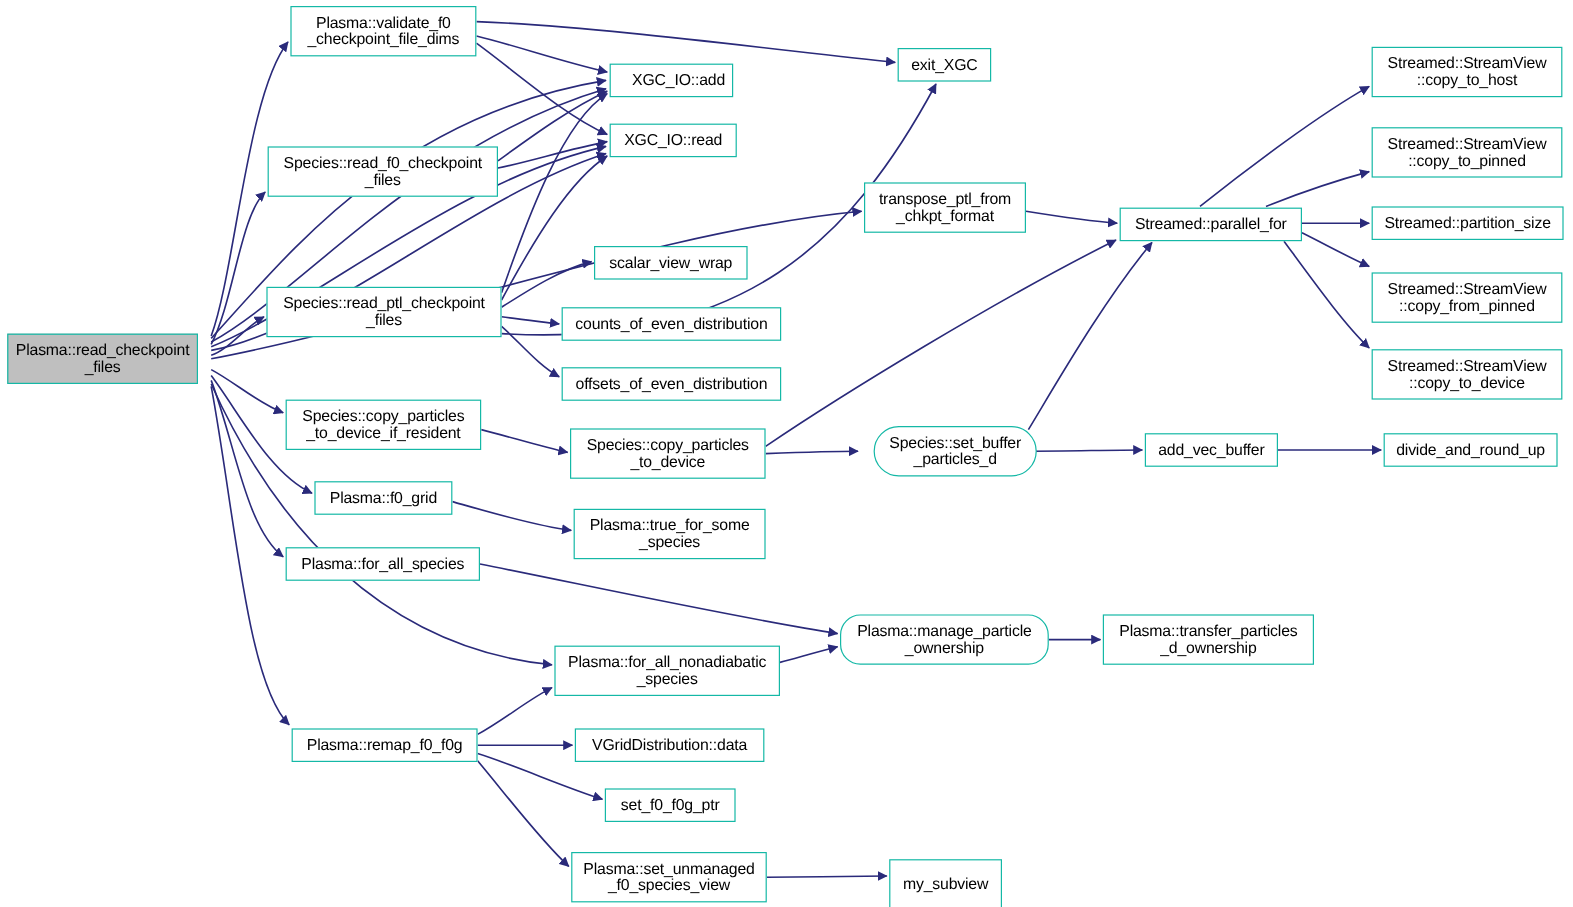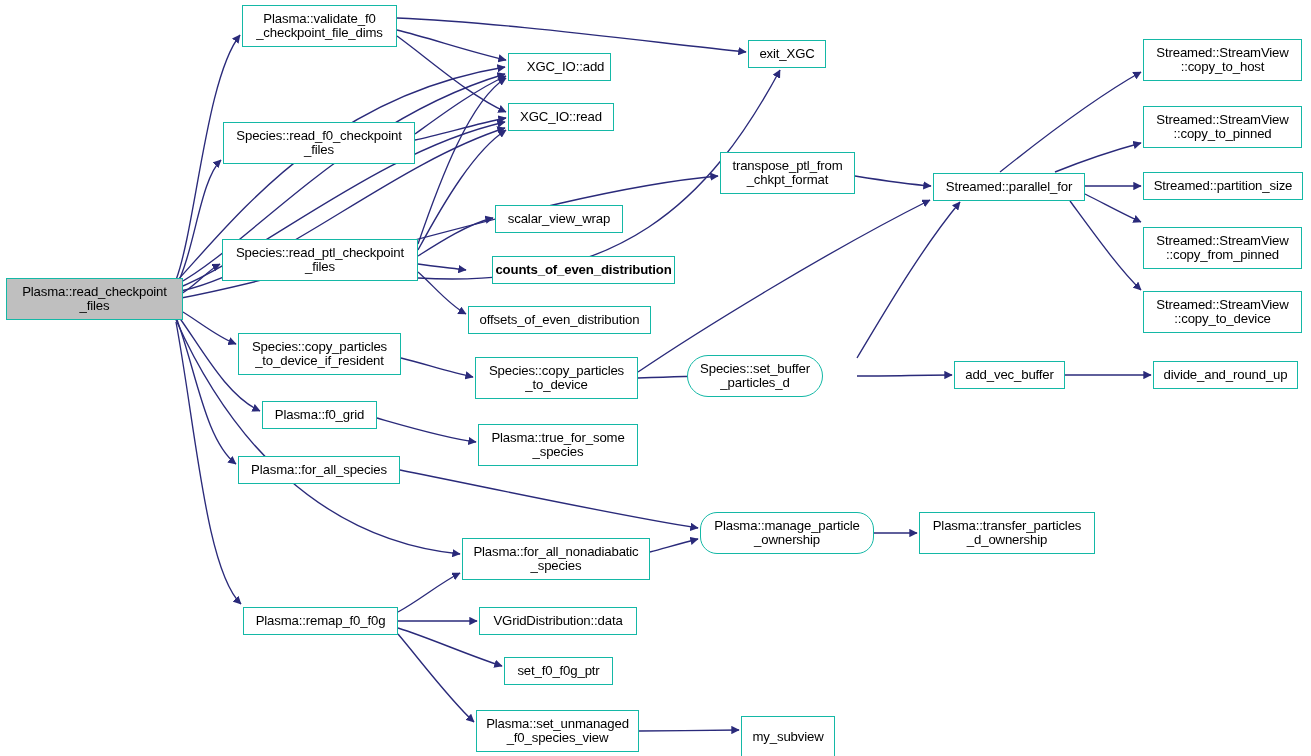--- a/index.html
+++ b/index.html
@@ -65,53 +65,53 @@
         <path d="M 874,533 C 890,533 905,533 917,533" marker-end="url(#ah)"></path>
         <path d="M 639,731 C 670,731 710,730 739,730" marker-end="url(#ah)"></path>
         <path d="M 1000,172 C 1040,140 1100,95 1141,72" marker-end="url(#ah)"></path>
         <path d="M 1055,172 C 1085,160 1115,150 1141,143" marker-end="url(#ah)"></path>
         <path d="M 1085,186 C 1105,186 1125,186 1141,186" marker-end="url(#ah)"></path>
         <path d="M 1085,194 C 1105,204 1125,215 1141,222" marker-end="url(#ah)"></path>
         <path d="M 1070,201 C 1095,235 1120,270 1141,290" marker-end="url(#ah)"></path>
       </g>
   </svg>
   <div id="node-layer">
-      <div class="node root" style="left: 6px; top: 278px; width: 177px; height: 42px;"><span>Plasma::read_checkpoint
+      <div class="node root" style="left: 6px; top: 278px; width: 159px; height: 42px;"><span>Plasma::read_checkpoint
 _files</span></div>
       <div class="node" style="left: 242px; top: 5px; width: 155px; height: 42px;"><span>Plasma::validate_f0
 _checkpoint_file_dims</span></div>
       <div class="node" style="left: 508px; top: 53px; width: 103px; height: 28px; padding-left: 12px;"><span>XGC_IO::add</span></div>
       <div class="node" style="left: 508px; top: 103px; width: 106px; height: 28px;"><span>XGC_IO::read</span></div>
       <div class="node" style="left: 223px; top: 122px; width: 192px; height: 42px;"><span>Species::read_f0_checkpoint
 _files</span></div>
       <div class="node" style="left: 222px; top: 239px; width: 196px; height: 42px;"><span>Species::read_ptl_checkpoint
 _files</span></div>
       <div class="node" style="left: 495px; top: 205px; width: 128px; height: 28px;"><span>scalar_view_wrap</span></div>
-      <div class="node" style="left: 492px; top: 256px; width: 183px; height: 28px; font-weight: bold;"><span>counts_of_even_distribution</span></div>
+      <div class="node" style="left: 468px; top: 256px; width: 183px; height: 28px;"><span>counts_of_even_distribution</span></div>
       <div class="node" style="left: 468px; top: 306px; width: 183px; height: 28px;"><span>offsets_of_even_distribution</span></div>
       <div class="node" style="left: 238px; top: 333px; width: 163px; height: 42px;"><span>Species::copy_particles
 _to_device_if_resident</span></div>
       <div class="node" style="left: 475px; top: 357px; width: 163px; height: 42px;"><span>Species::copy_particles
 _to_device</span></div>
       <div class="node" style="left: 262px; top: 401px; width: 115px; height: 28px;"><span>Plasma::f0_grid</span></div>
       <div class="node" style="left: 478px; top: 424px; width: 160px; height: 42px;"><span>Plasma::true_for_some
 _species</span></div>
       <div class="node" style="left: 238px; top: 456px; width: 162px; height: 28px;"><span>Plasma::for_all_species</span></div>
       <div class="node" style="left: 462px; top: 538px; width: 188px; height: 42px;"><span>Plasma::for_all_nonadiabatic
 _species</span></div>
       <div class="node" style="left: 243px; top: 607px; width: 155px; height: 28px;"><span>Plasma::remap_f0_f0g</span></div>
       <div class="node" style="left: 479px; top: 607px; width: 158px; height: 28px;"><span>VGridDistribution::data</span></div>
       <div class="node" style="left: 504px; top: 657px; width: 109px; height: 28px;"><span>set_f0_f0g_ptr</span></div>
       <div class="node" style="left: 476px; top: 710px; width: 163px; height: 42px;"><span>Plasma::set_unmanaged
 _f0_species_view</span></div>
       <div class="node" style="left: 748px; top: 40px; width: 78px; height: 28px;"><span>exit_XGC</span></div>
       <div class="node" style="left: 720px; top: 152px; width: 135px; height: 42px;"><span>transpose_ptl_from
 _chkpt_format</span></div>
       <div class="node" style="left: 933px; top: 173px; width: 152px; height: 28px;"><span>Streamed::parallel_for</span></div>
-      <div class="node" style="left: 687px; top: 355px; width: 136px; height: 42px; border-radius: 21px;"><span>Species::set_buffer
+      <div class="node" style="left: 728px; top: 355px; width: 136px; height: 42px; border-radius: 21px;"><span>Species::set_buffer
 _particles_d</span></div>
       <div class="node" style="left: 954px; top: 361px; width: 111px; height: 28px;"><span>add_vec_buffer</span></div>
       <div class="node" style="left: 1153px; top: 361px; width: 145px; height: 28px;"><span>divide_and_round_up</span></div>
       <div class="node" style="left: 700px; top: 512px; width: 174px; height: 42px; border-radius: 17px;"><span>Plasma::manage_particle
 _ownership</span></div>
       <div class="node" style="left: 919px; top: 512px; width: 176px; height: 42px;"><span>Plasma::transfer_particles
 _d_ownership</span></div>
       <div class="node" style="left: 741px; top: 716px; width: 94px; height: 42px;"><span>my_subview</span></div>
       <div class="node" style="left: 1143px; top: 39px; width: 159px; height: 42px;"><span>Streamed::StreamView
 ::copy_to_host</span></div>

